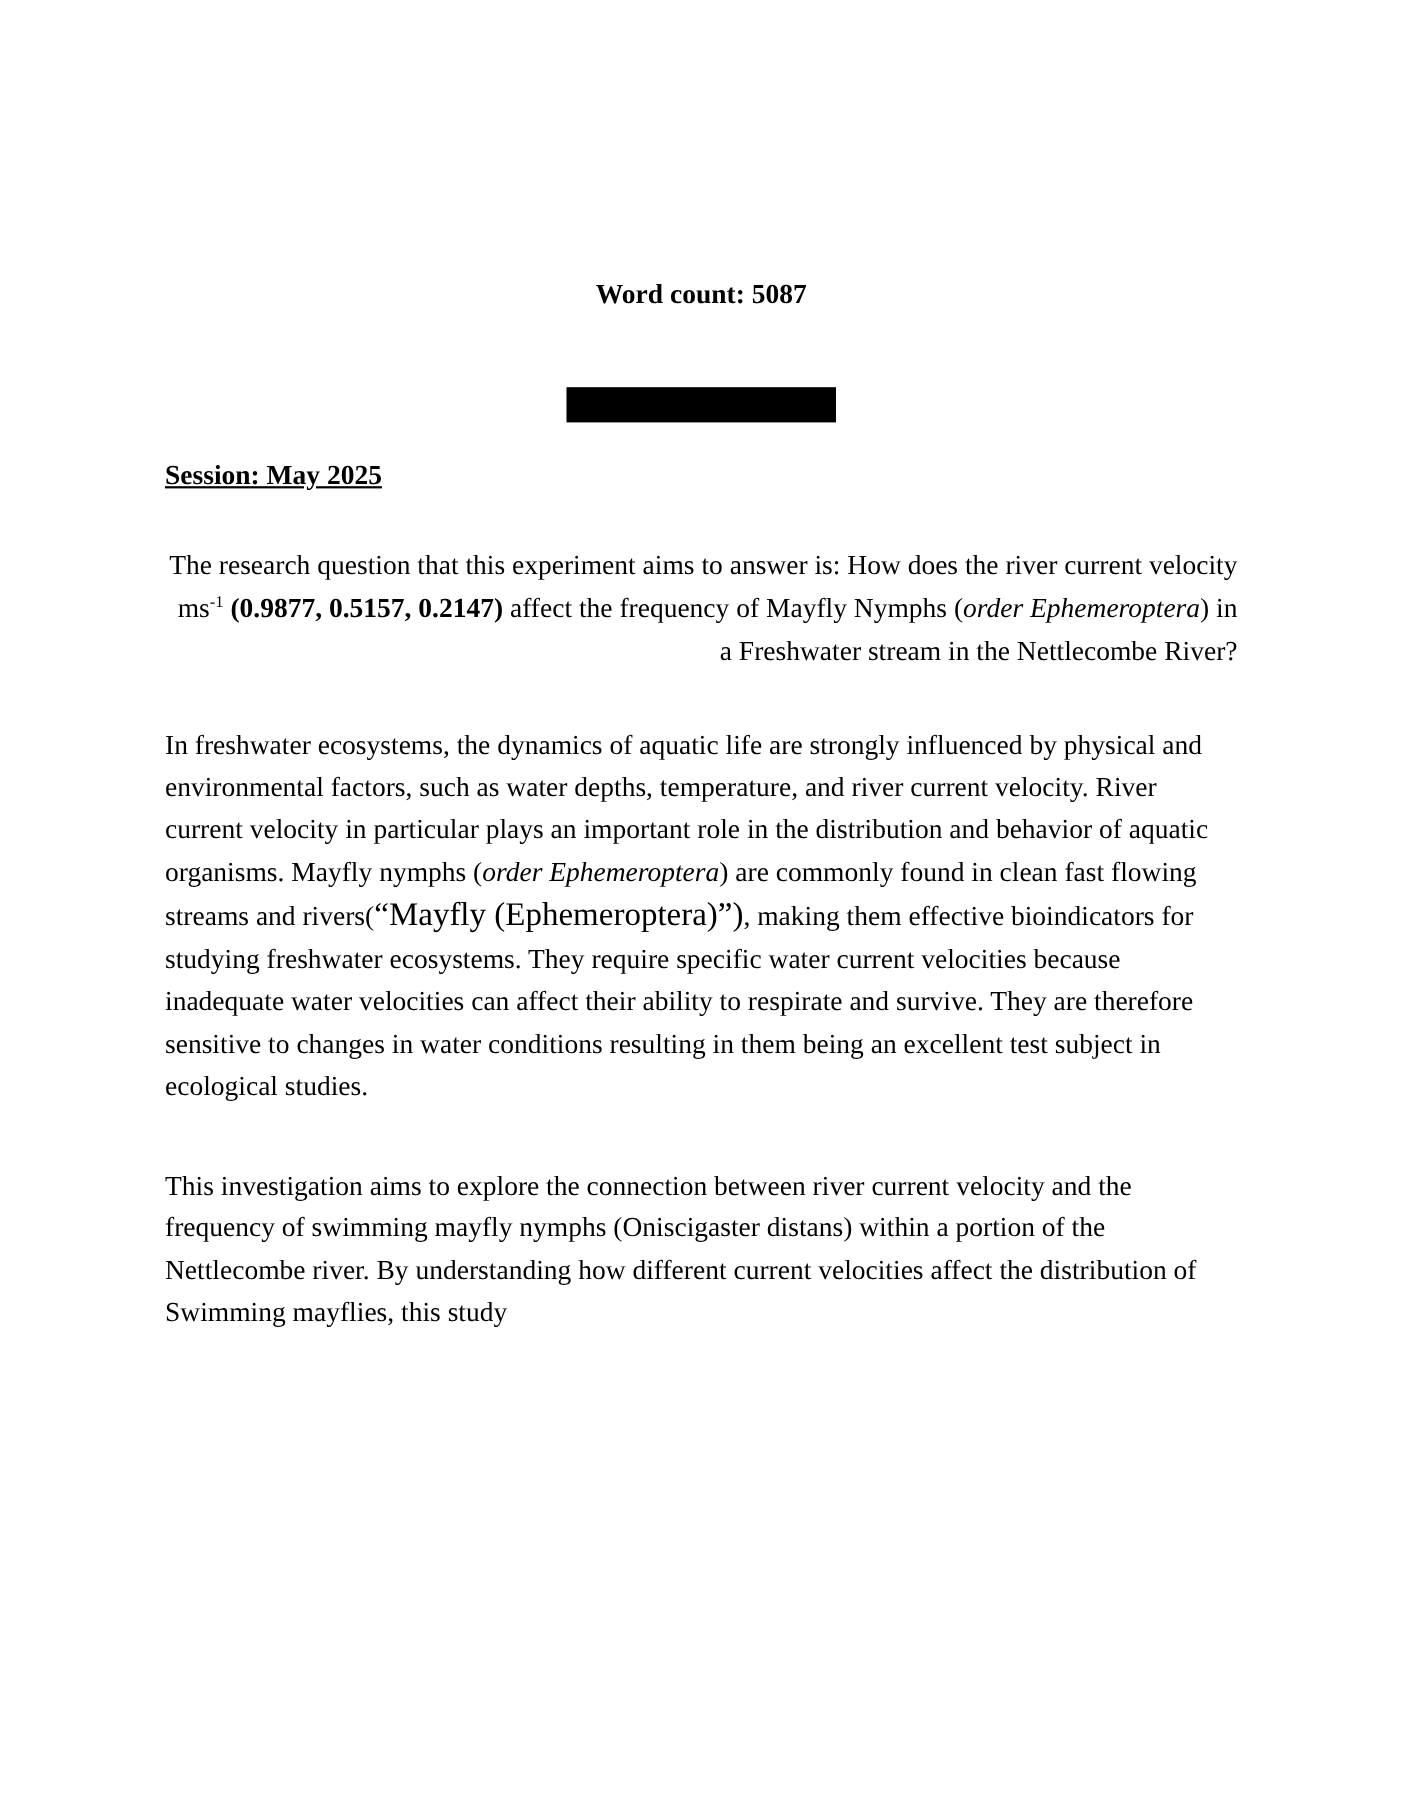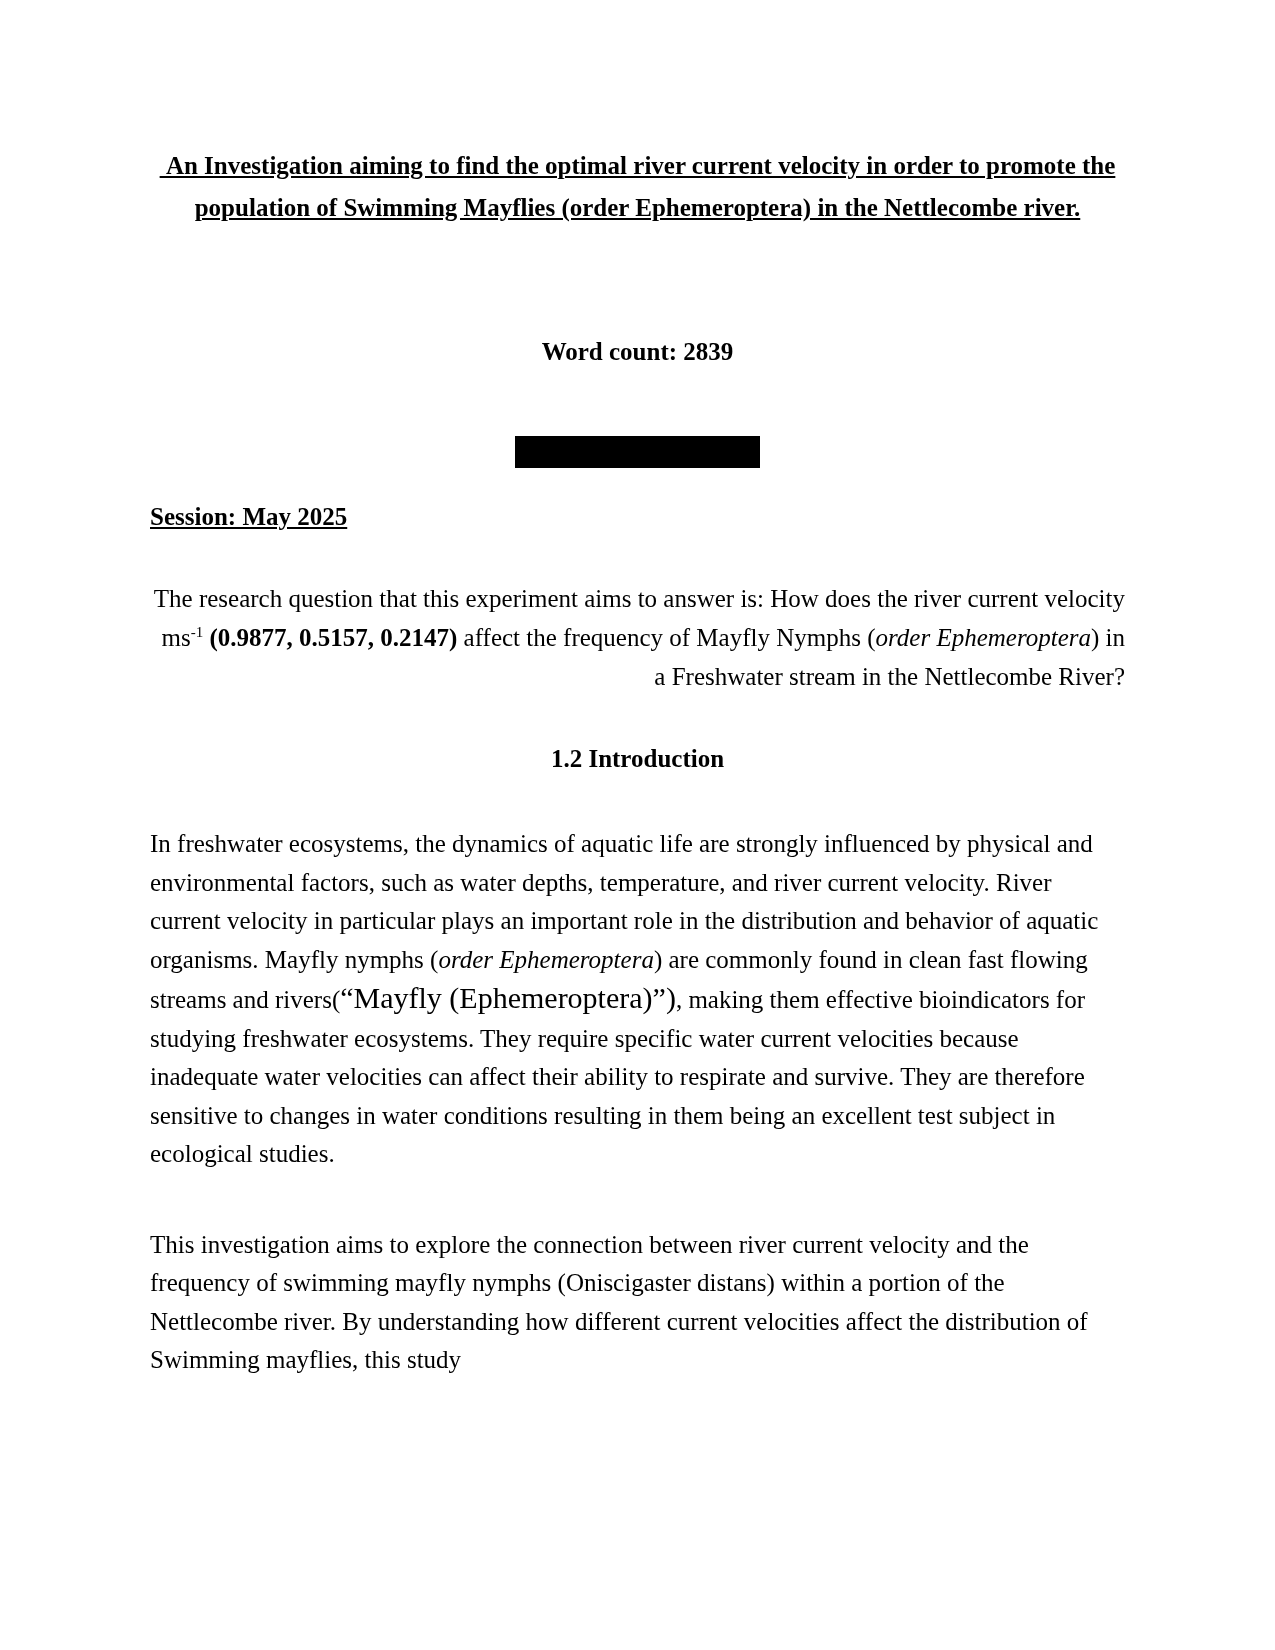--- a/index.html
+++ b/index.html
@@ -70,34 +70,29 @@
   .seg-italic { font-style: italic; }
   .seg-sup { font-size: 15px; vertical-align: super; line-height: 0; }
   .seg-big { font-size: 30px; line-height: 38.5px; }
 </style>
 </head>
 <body>
 
 <div class="page">
   <div class="content">
 
-    <div class="doc-title">
-      <div class="title-line"><span>&nbsp;An Investigation aiming to find the optimal river current velocity in order to promote the</span></div>
-      <div class="title-line"><span>population of Swimming Mayflies (order Ephemeroptera) in the Nettlecombe river.</span></div>
-    </div>
 
-    <div class="word-count">Word count: 2839</div>
+    <div class="word-count">Word count: 5087</div>
 
     <div class="redaction-bar"></div>
 
     <div class="session">Session: May 2025</div>
 
 
     <div class="rq-paragraph"><span class="seg-normal">The research question that this experiment aims to answer is: How does the river current velocity ms</span><span class="seg-sup">-1</span><span class="seg-normal"> </span><span class="seg-bold">(0.9877, 0.5157, 0.2147)</span><span class="seg-normal"> affect the frequency of Mayfly Nymphs (</span><span class="seg-italic">order Ephemeroptera</span><span class="seg-normal">) in a Freshwater stream in the Nettlecombe River?</span></div>
 
-    <div class="section-heading heading-intro">1.2 Introduction</div>
 
     <div class="body-paragraph intro-p1"><span class="seg-normal">In freshwater ecosystems, the dynamics of aquatic life are strongly influenced by physical and environmental factors, such as water depths, temperature, and river current velocity. River current velocity in particular plays an important role in the distribution and behavior of aquatic organisms. Mayfly nymphs (</span><span class="seg-italic">order Ephemeroptera</span><span class="seg-normal">) are commonly found in clean fast flowing streams and rivers(</span><span class="seg-big">“Mayfly (Ephemeroptera)”)</span><span class="seg-normal">, making them effective bioindicators for studying freshwater ecosystems. They require specific water current velocities because inadequate water velocities can affect their ability to respirate and survive. They are therefore sensitive to changes in water conditions resulting in them being an excellent test subject in ecological studies.</span></div>
 
     <div class="body-paragraph intro-p2"><span class="seg-normal">This investigation aims to explore the connection between river current velocity and the frequency of swimming mayfly nymphs (Oniscigaster distans) within a portion of the Nettlecombe river. By understanding how different current velocities affect the distribution of Swimming mayflies, this study</span></div>
 
   </div>
 </div>
 
 </body></html>

